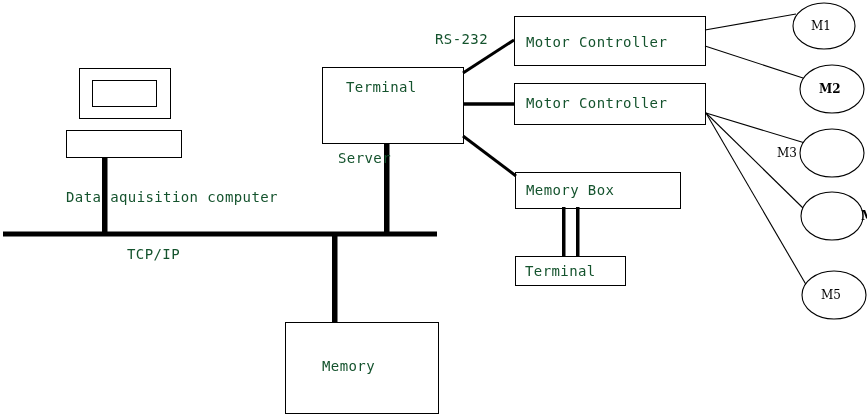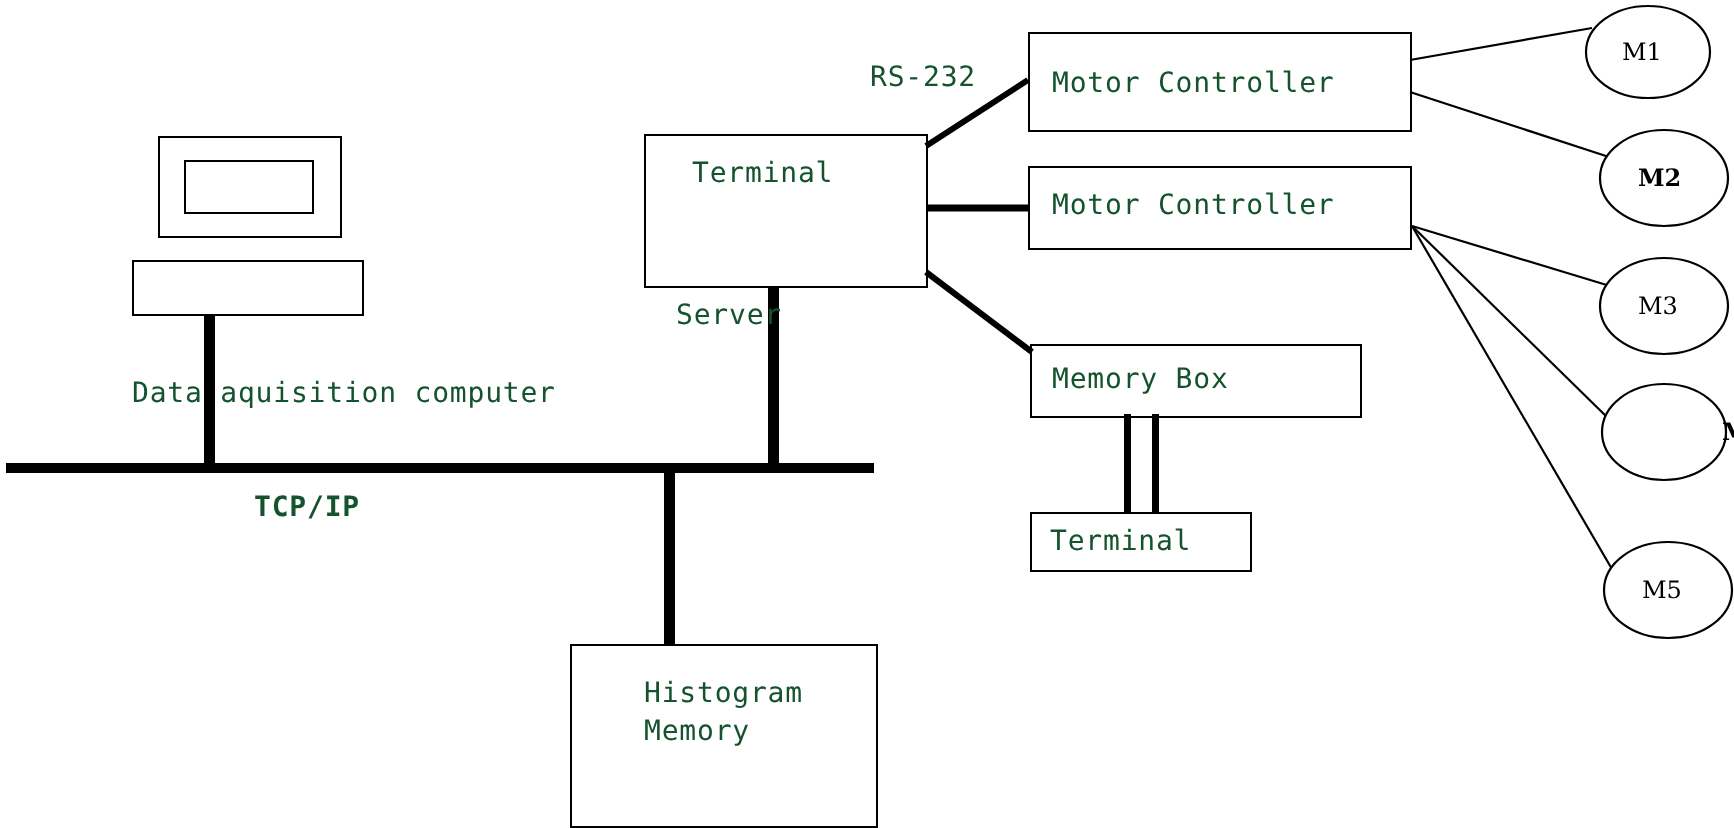--- a/index.html
+++ b/index.html
@@ -94,26 +94,25 @@
   <div class="lbl" style="left:338px; top:105px;margin-top:44px;">Server</div>
 
   <div class="lbl" style="left:526px; top:33px;">Motor Controller</div>
 
   <div class="lbl" style="left:526px; top:94px;">Motor Controller</div>
 
   <div class="lbl" style="left:526px; top:181px;">Memory Box</div>
 
   <div class="lbl" style="left:525px; top:262px;">Terminal</div>
 
-  <div class="lbl" style="left:322px; top:338px;">Histogram</div>
   <div class="lbl" style="left:322px; top:357px;">Memory</div>
 
   <div class="lbl" style="left:435px; top:30px;">RS-232</div>
 
-  <div class="lbl" style="left:127px; top:245px;font-weight:bold;">TCP/IP</div>
+  <div class="lbl" style="left:127px; top:245px;">TCP/IP</div>
 
   <div class="lbl-serif" style="left:811px; top:18px;">M1</div>
   <div class="lbl-serif" style="left:819px; top:81px;font-weight:bold;">M2</div>
-  <div class="lbl-serif" style="left:819px; top:145px;">M3</div>
+  <div class="lbl-serif" style="left:777px; top:145px;">M3</div>
   <div class="lbl-serif" style="left:861px; top:208px;font-weight:bold;">M4</div>
   <div class="lbl-serif" style="left:821px; top:287px;">M5</div>
 
 </div>
 
 </body></html>

